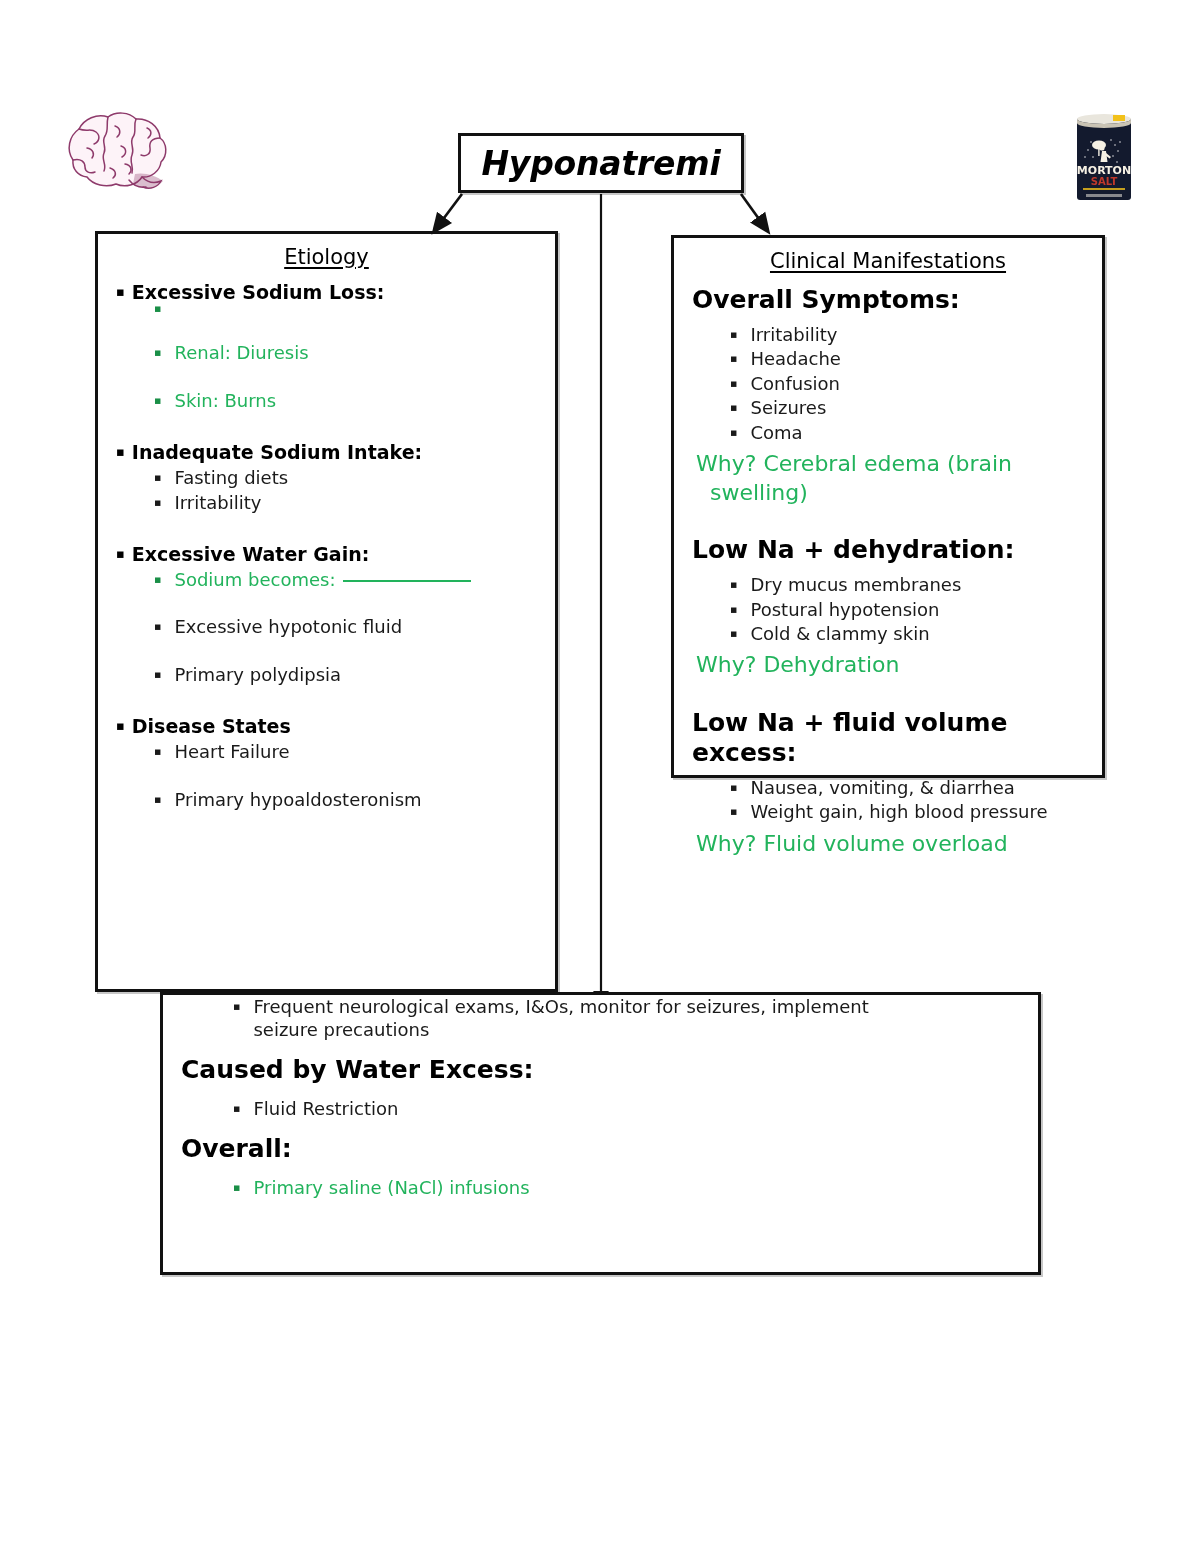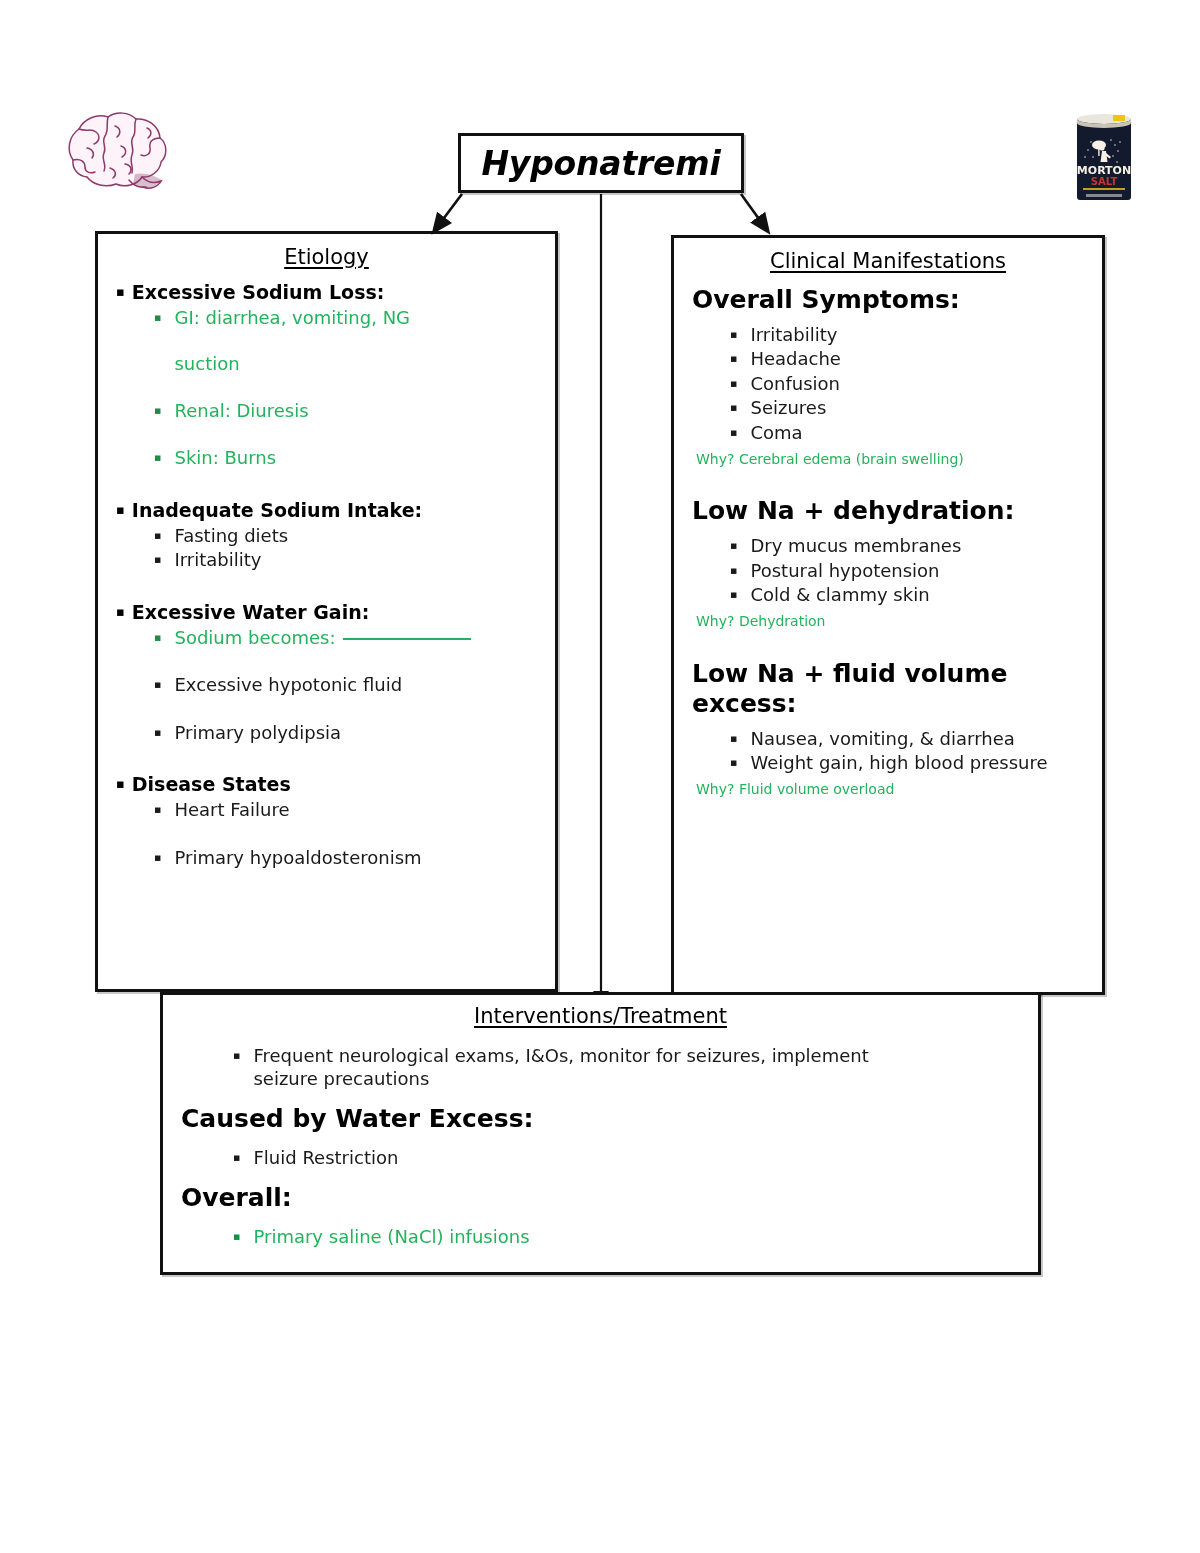--- a/index.html
+++ b/index.html
@@ -52,21 +52,21 @@
     left: 95px;
     top: 231px;
     width: 463px;
     height: 761px;
     z-index: 3;
   }
   #clinical-box {
     left: 671px;
     top: 235px;
     width: 434px;
-    height: 760px;
+    height: 543px;
     z-index: 3;
   }
   #interventions-box {
     left: 160px;
     top: 992px;
     width: 881px;
     height: 283px;
     z-index: 5;
   }
 
@@ -135,21 +135,21 @@
     color: #1a1a1a;
     flex: 0 0 auto;
   }
   ul.sublist li.spaced { margin-bottom: 24px; }
   ul.sublist li.green,
   ul.sublist li.green .sqbullet { color: #22b35c; }
   ul.sublist li.green .sqbullet { color: #1a8f47; }
 
   .why-line {
     color: #22b35c;
-    font-size: 14px;
+    font-size: 22px;
     line-height: 1.30;
     margin: 6px 0 0 0;
     padding-left: 18px;
     text-indent: -14px;
   }
 
   .gap-lg { height: 28px; }
 
   .blank-underline {
     display: inline-block;
@@ -283,24 +283,20 @@
     <div class="box-heading">Etiology</div>
     <div class="box-body">
 
       <div class="lvl1-head">
         <span class="sqbullet">▪</span>
         <span>Excessive Sodium Loss:</span>
       </div>
       <ul class="sublist">
         <li class="green spaced">
           <span class="sqbullet">▪</span>
-          <span class="wrap-item">
-            <span>GI: diarrhea, vomiting, NG</span>
-            <span class="ln2" style="margin-top:22px;">suction</span>
-          </span>
         </li>
         <li class="green spaced">
           <span class="sqbullet">▪</span>
           <span>Renal: Diuresis</span>
         </li>
         <li class="green">
           <span class="sqbullet">▪</span>
           <span>Skin: Burns</span>
         </li>
       </ul>
@@ -425,21 +421,20 @@
           <span class="sqbullet">▪</span>
           <span>Weight gain, high blood pressure</span>
         </li>
       </ul>
       <div class="why-line">Why? Fluid volume overload</div>
 
     </div>
   </div>
 
   <div class="node-box" id="interventions-box">
-    <div class="box-heading">Interventions/Treatment</div>
     <div class="box-body">
 
       <ul class="sublist">
         <li>
           <span class="sqbullet">▪</span>
           <span class="li-multiline">
             <span>Frequent neurological exams, I&amp;Os, monitor for seizures, implement</span>
             <span class="cont">seizure precautions</span>
           </span>
         </li>

